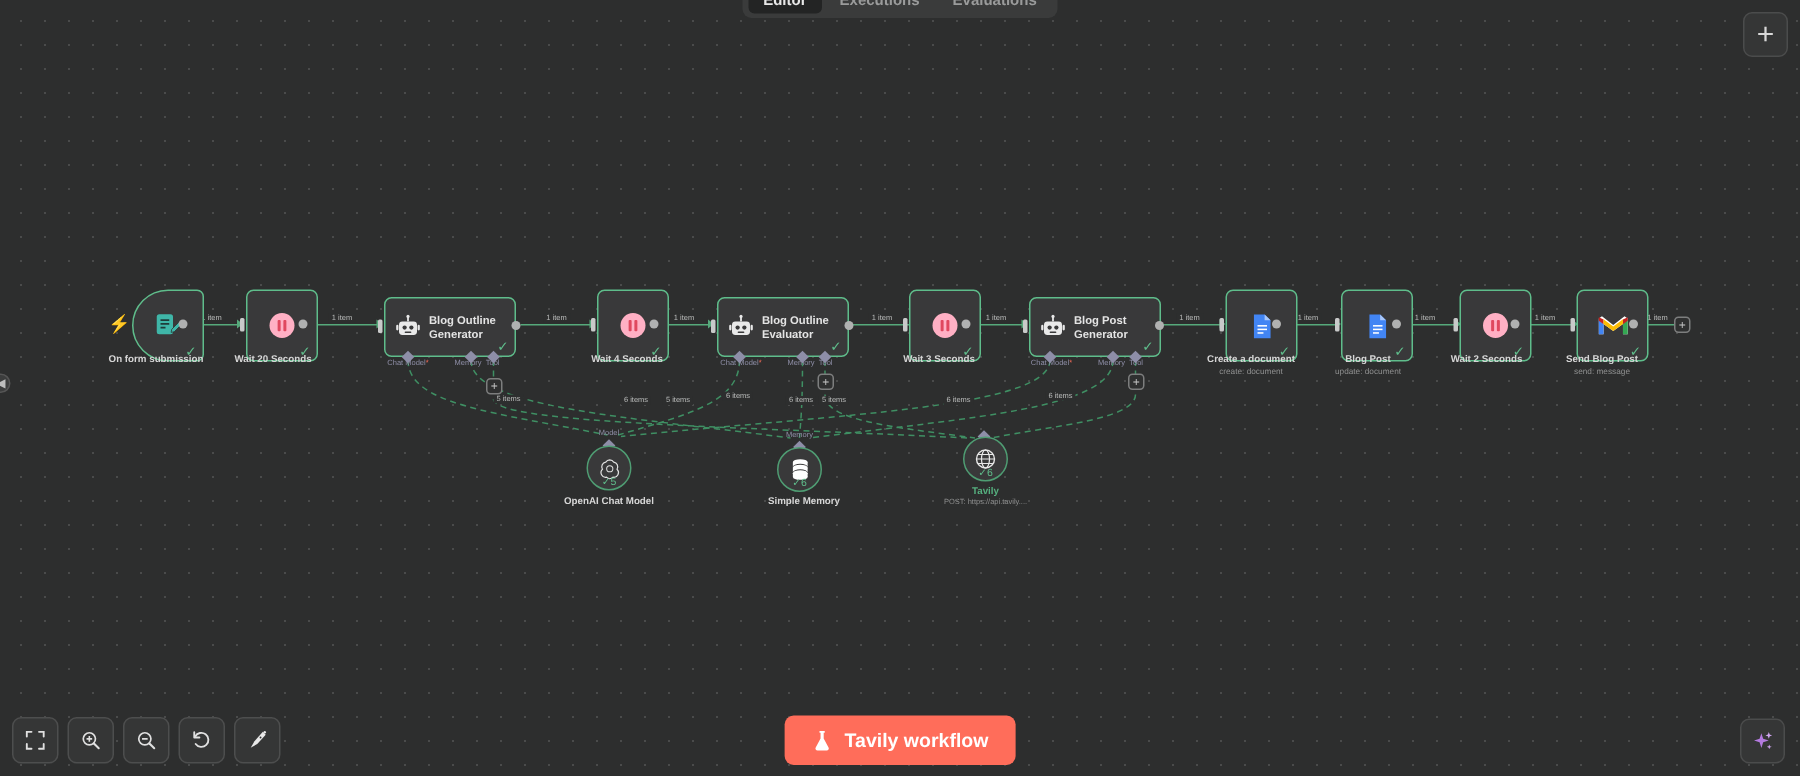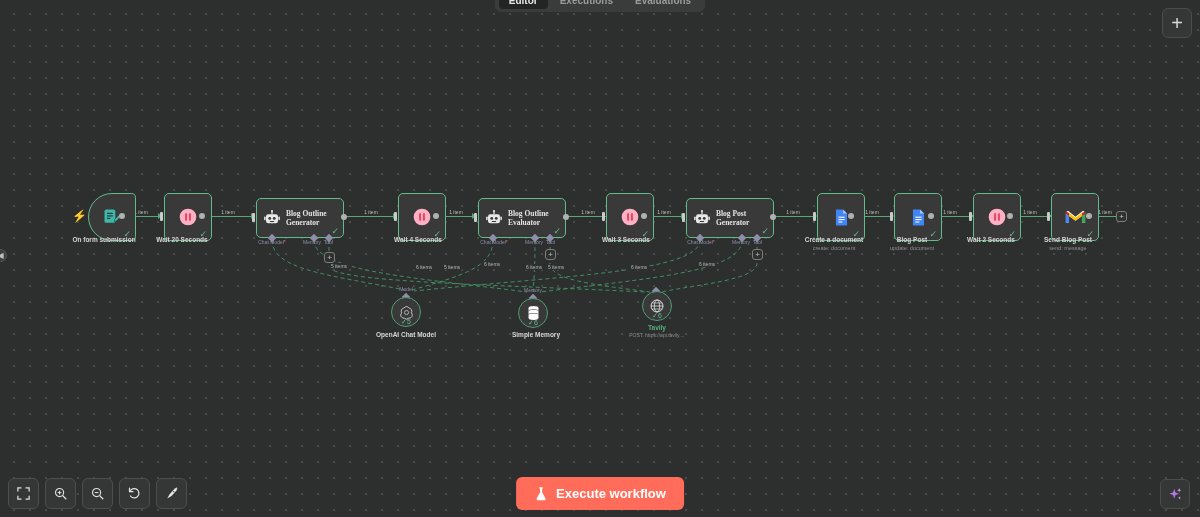--- a/index.html
+++ b/index.html
@@ -93,21 +93,20 @@
   }
   .node.trigger {
     border-radius: 26px 5px 5px 26px;
     background: #39393a;
   }
   .node.wide {
     width: 86px;
     justify-content: flex-start;
     padding-left: 6px;
     gap: 5px;
-    font-family: Liberation Serif, serif;
   }
   .node .ntitle {
     font-size: 7.5px; color: #e4e4e4; font-weight: bold; line-height: 1.25;
     white-space: pre-line;
   }
   .node .check {
     position: absolute; right: 4px; bottom: 1px;
     color: #5fbd8b; font-size: 9px; line-height: 1;
   }
   .nlabel {
@@ -539,21 +538,21 @@
         <circle cx="20" cy="3.5" r="1.3" fill="#e8e8e8"></circle>
         <circle cx="15.5" cy="9" r="1" fill="#2d2e2e"></circle>
       </svg>
     </div>
   </div>
 
   <button id="execute-btn">
     <svg width="14" height="16" viewBox="0 0 20 22">
       <path d="M7.5 1.5 h5 v1.6 h-1 v5.4 l4.6 8.6 a2 2 0 0 1-1.8 3 H5.7 a2 2 0 0 1-1.8-3 l4.6-8.6 V3.1 h-1 Z" fill="#ffffff"></path>
     </svg>
-    <span>Execute workflow</span>
+    <span>Tavily workflow</span>
   </button>
 
   <div class="sq-btn" id="ai-assistant-btn">
     <svg width="18" height="18" viewBox="0 0 24 24">
       <path d="M11 5 L12.6 10 L17.5 11.6 L12.6 13.2 L11 18.2 L9.4 13.2 L4.5 11.6 L9.4 10 Z" fill="#b47ae0"></path>
       <path d="M17.6 4 L18.4 6.2 L20.6 7 L18.4 7.8 L17.6 10 L16.8 7.8 L14.6 7 L16.8 6.2 Z" fill="#cfa4ef"></path>
       <path d="M18 15 L18.6 16.6 L20.2 17.2 L18.6 17.8 L18 19.4 L17.4 17.8 L15.8 17.2 L17.4 16.6 Z" fill="#cfa4ef"></path>
     </svg>
   </div>
 

